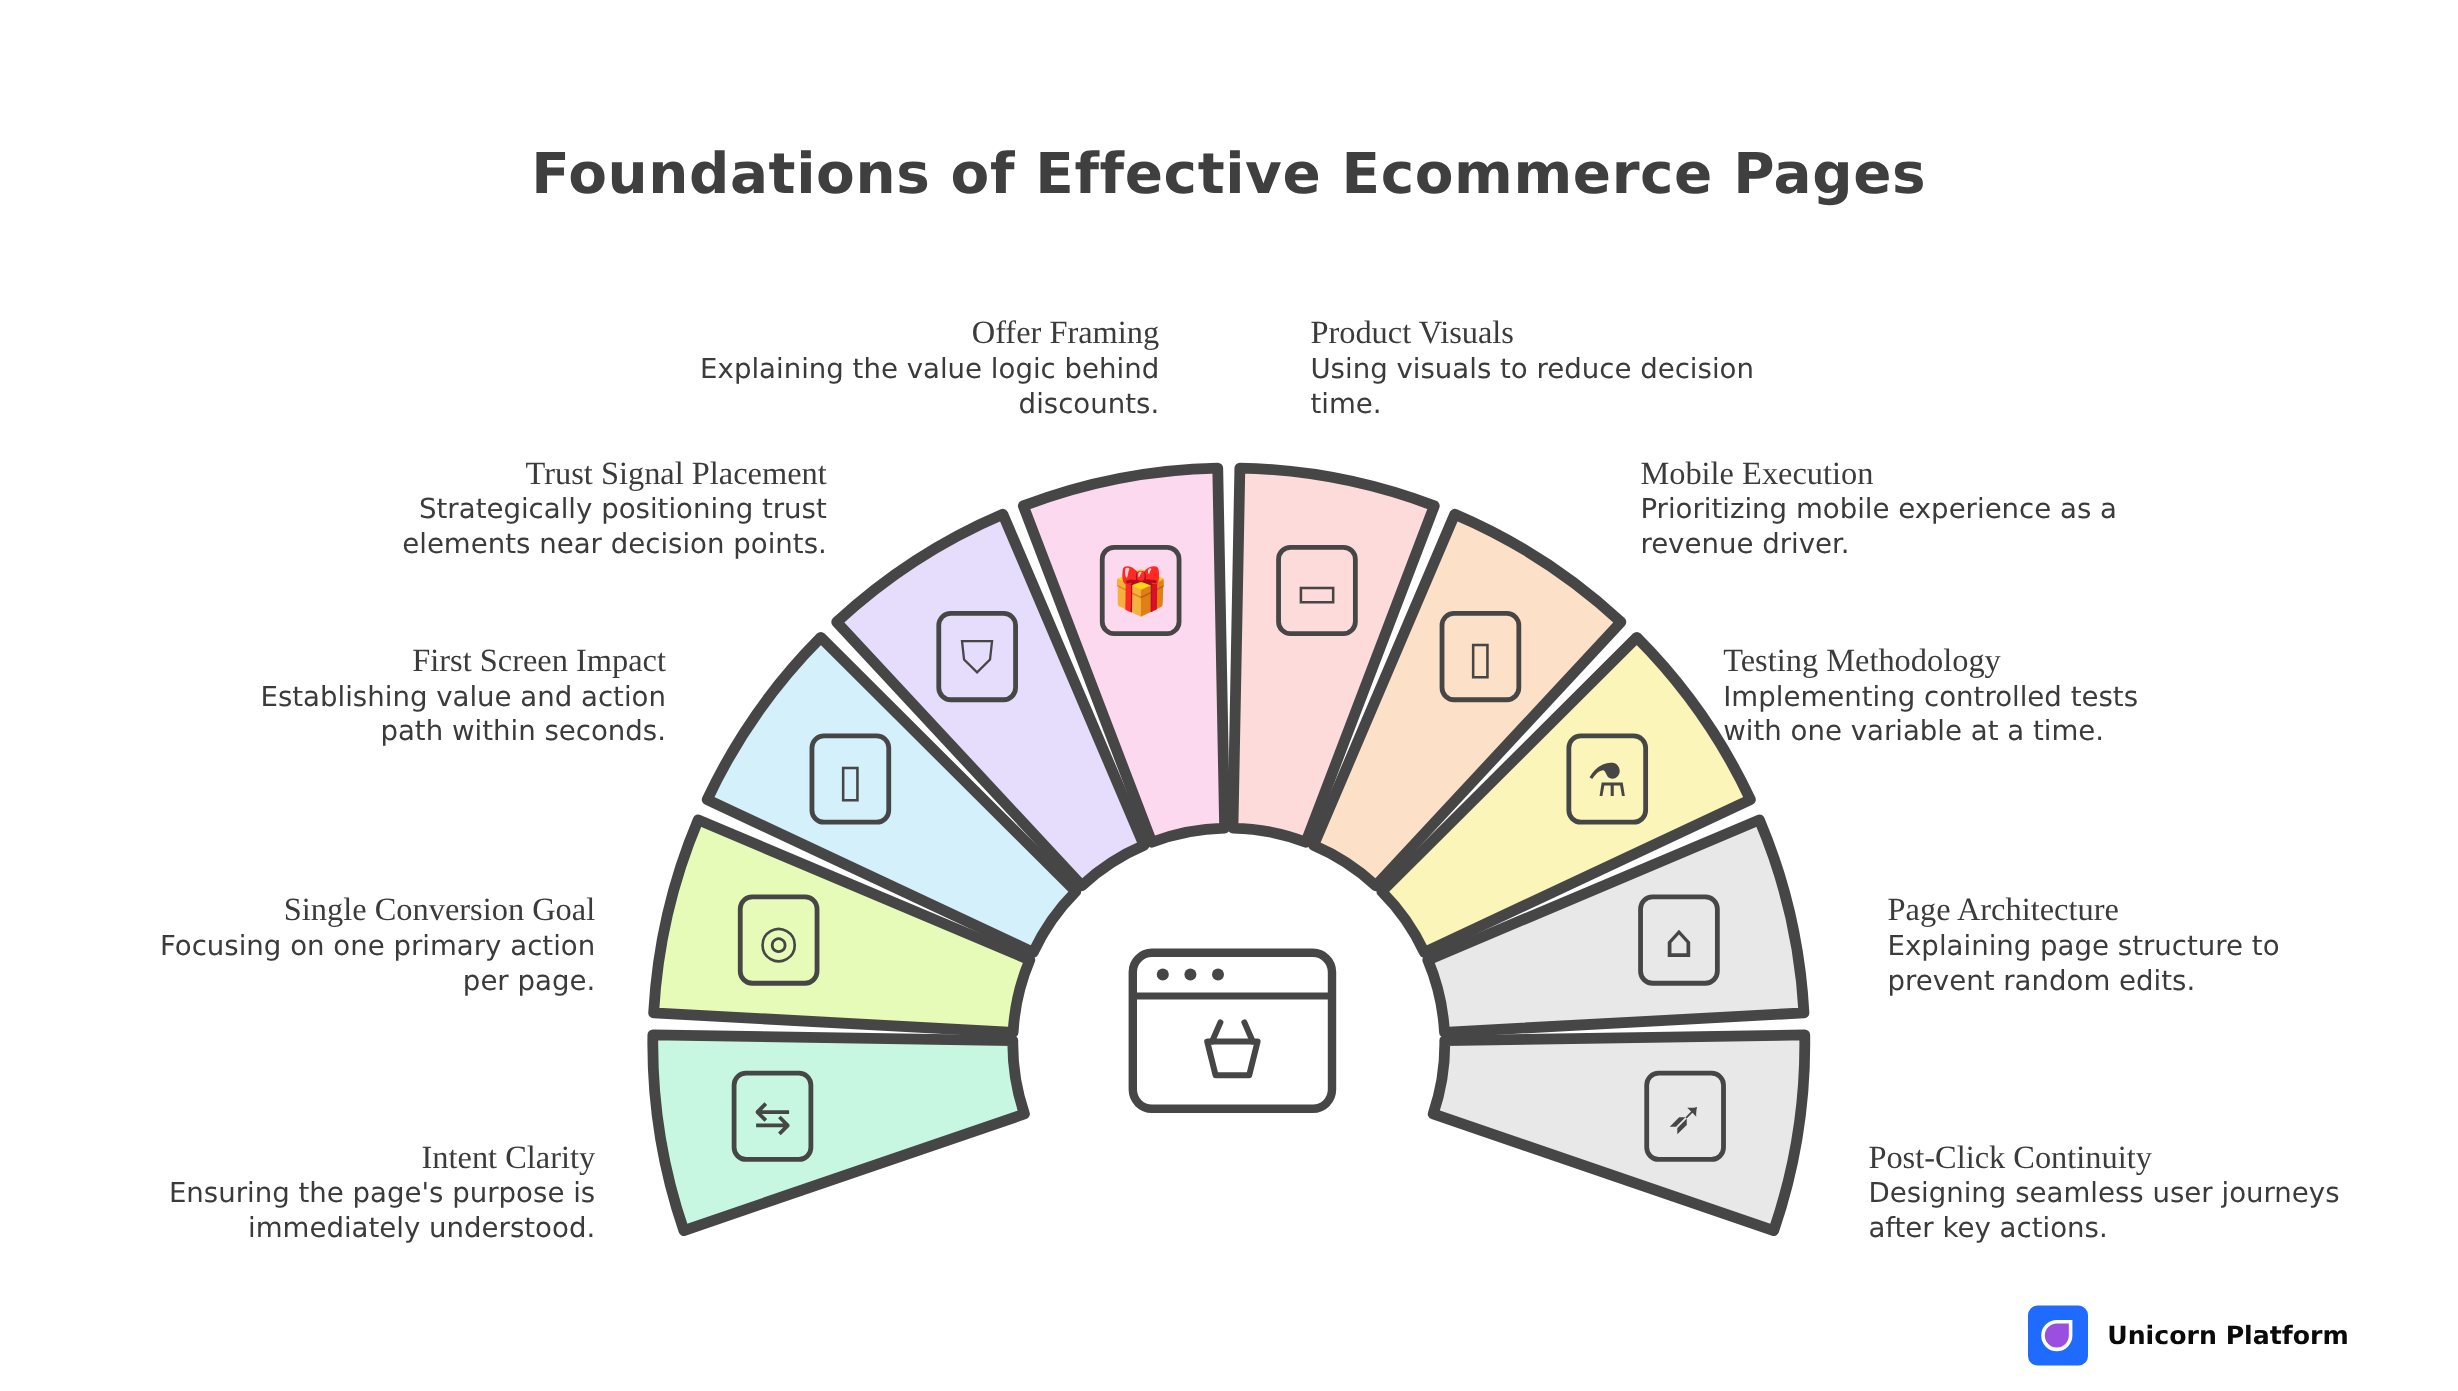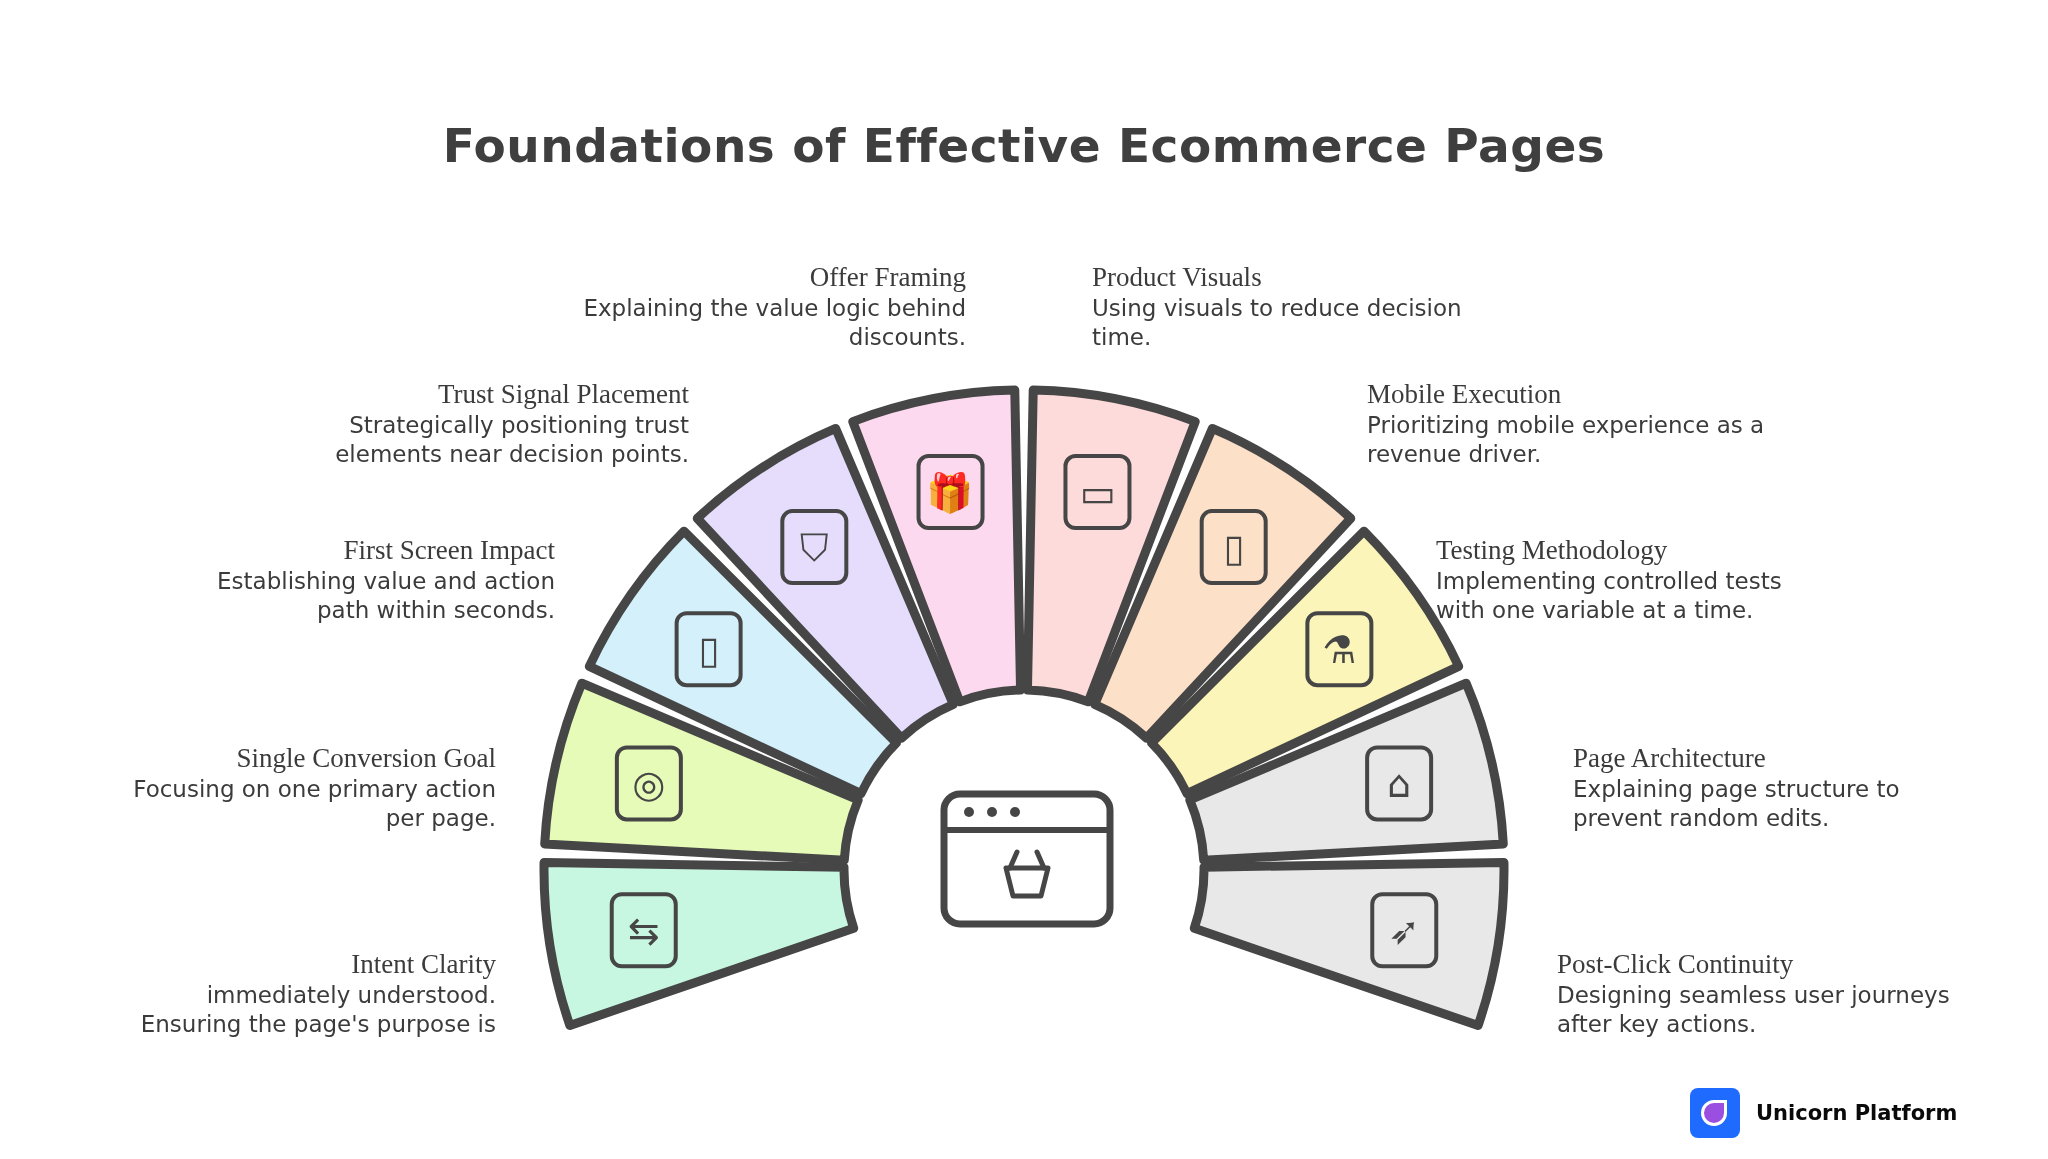--- a/index.html
+++ b/index.html
@@ -106,22 +106,22 @@
     <circle cx="50" cy="22" r="5" fill="#464646"></circle>
     <circle cx="73" cy="22" r="5" fill="#464646"></circle>
     <path d="M64 78 L106 78 L99 106 L71 106 Z" fill="none" stroke="#464646" stroke-width="5" stroke-linejoin="round"></path>
     <line x1="75" y1="62" x2="68" y2="78" stroke="#464646" stroke-width="5" stroke-linecap="round"></line>
     <line x1="95" y1="62" x2="102" y2="78" stroke="#464646" stroke-width="5" stroke-linecap="round"></line>
   </g>
 </svg>
 
 <div class="label left" style="left:36px; top:947px;">
   <div class="lt">Intent Clarity</div>
+  <div class="ld">Ensuring the page's purpose is</div>
   <div class="ld">immediately understood.</div>
-  <div class="ld">Ensuring the page's purpose is</div>
 </div>
 <div class="label left" style="left:36px; top:741px;">
   <div class="lt">Single Conversion Goal</div>
   <div class="ld">Focusing on one primary action</div>
   <div class="ld">per page.</div>
 </div>
 <div class="label left" style="left:95px; top:533px;">
   <div class="lt">First Screen Impact</div>
   <div class="ld">Establishing value and action</div>
   <div class="ld">path within seconds.</div>

